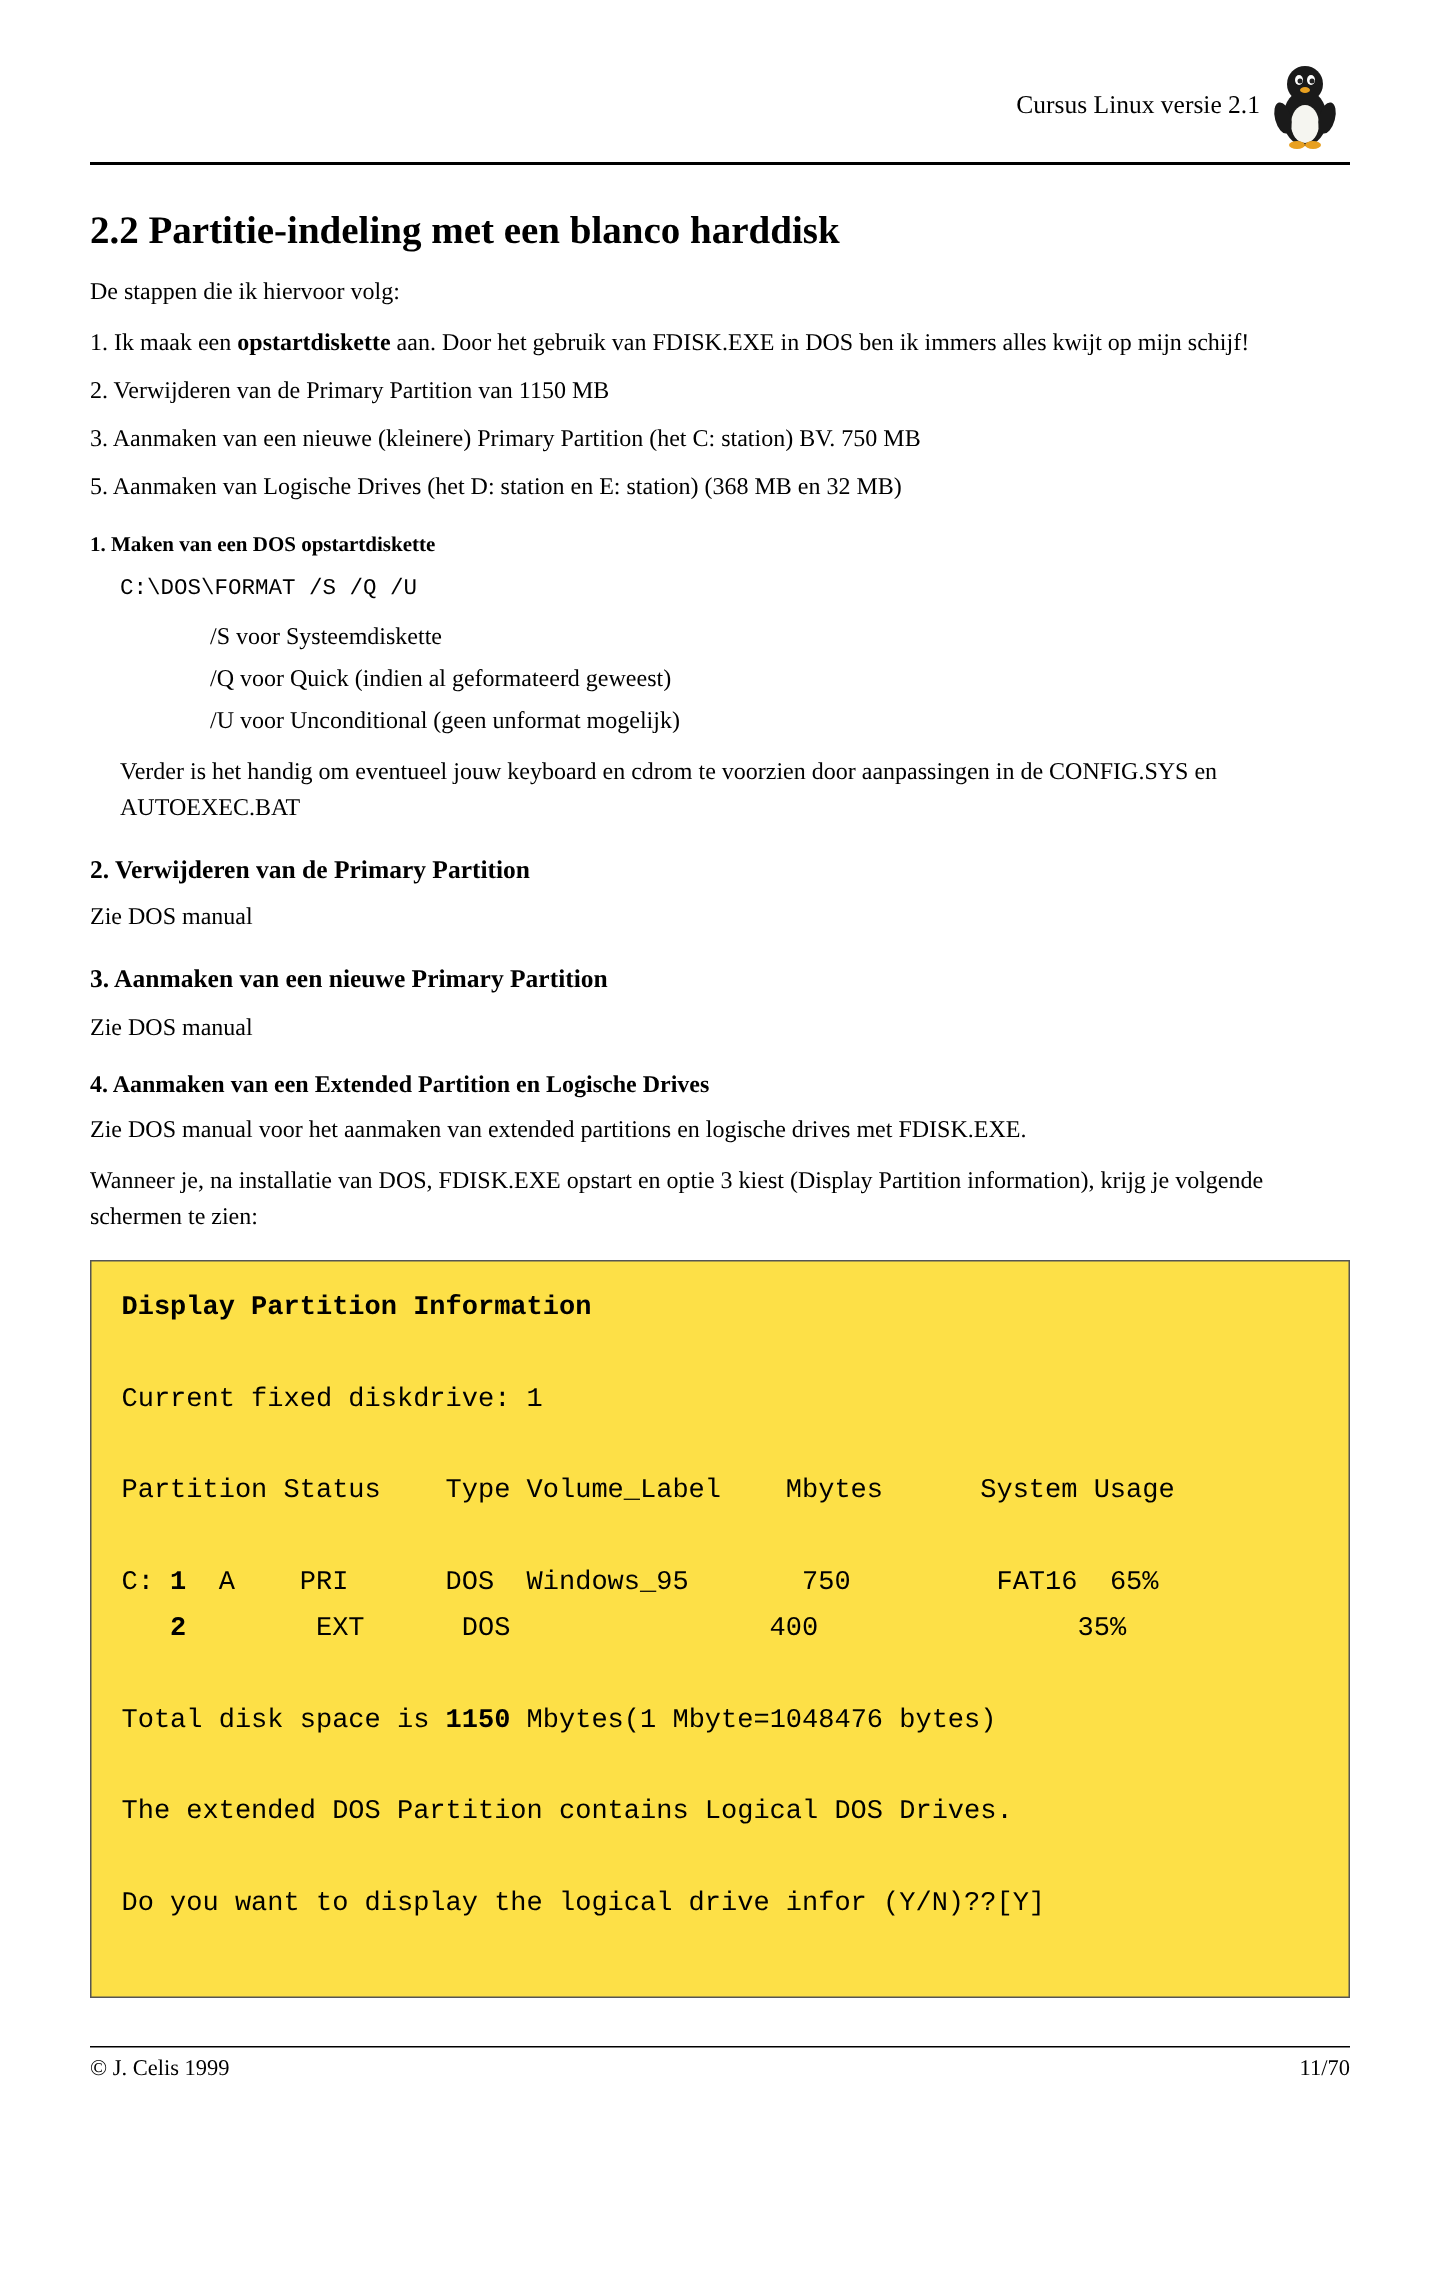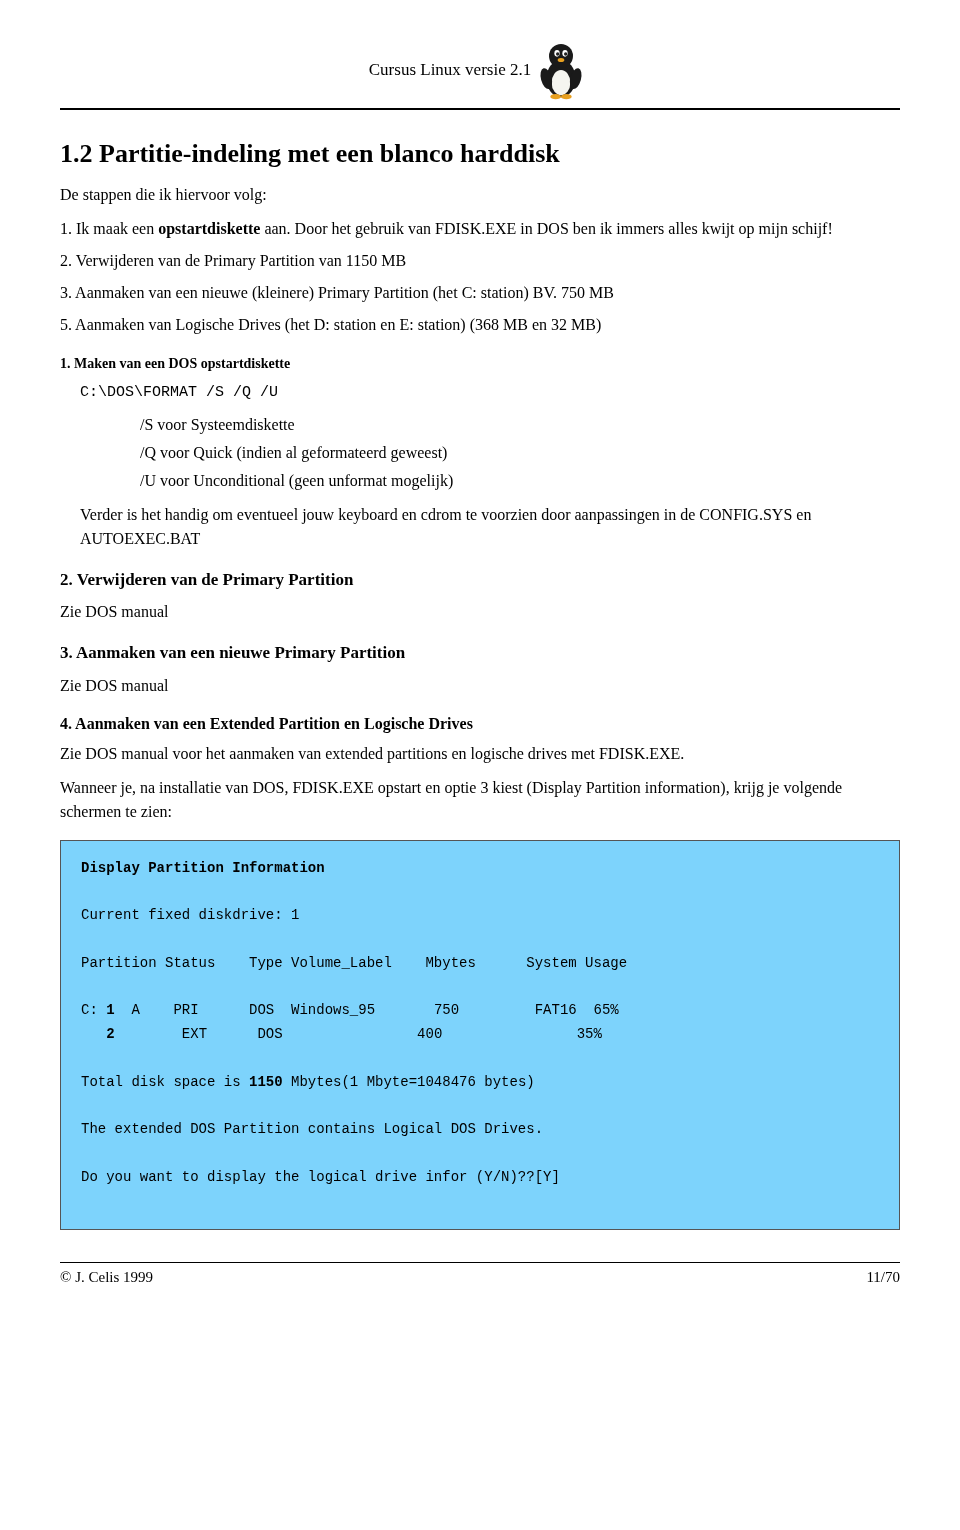--- a/index.html
+++ b/index.html
@@ -15,21 +15,21 @@
       font-size: 16px;
       color: #000000;
       position: relative;
     }
     .page-container {
       padding: 40px 60px 60px 60px;
       position: relative;
     }
     .header {
       display: flex;
-      justify-content: center;
+      justify-content: flex-end;
       align-items: center;
       border-bottom: 2px solid #000;
       padding-bottom: 8px;
       margin-bottom: 24px;
       position: relative;
     }
     .header-title {
       font-size: 17px;
       font-family: "Times New Roman", Times, serif;
     }
@@ -83,23 +83,23 @@
       font-size: 16px;
       margin-left: 80px;
       display: block;
       margin-bottom: 4px;
     }
     .terminal-box {
       border: 1px solid #555;
       padding: 16px 20px;
       margin: 16px 0;
       font-family: "Courier New", Courier, monospace;
-      font-size: 14px;
+      font-size: 18px;
       line-height: 1.7;
-      background: #7dd3fc;
+      background: #fde047;
     }
     .terminal-box .t-bold {
       font-weight: bold;
     }
     .terminal-box .t-line {
       display: block;
     }
     .footer {
       position: absolute;
       bottom: 20px;
@@ -143,21 +143,21 @@
       <ellipse cx="48" cy="85" rx="8" ry="4" fill="#e8a020"></ellipse>
 
       <ellipse cx="18" cy="58" rx="8" ry="16" fill="#1a1a1a" transform="rotate(-15 18 58)"></ellipse>
       <ellipse cx="62" cy="58" rx="8" ry="16" fill="#1a1a1a" transform="rotate(15 62 58)"></ellipse>
     </svg>
   </div>
 
   <div class="main-content">
 
     <h1 class="chapter-title">
-      <span>1.2</span> <span>Partitie-indeling met een blanco harddisk</span>
+      <span>2.2</span> <span>Partitie-indeling met een blanco harddisk</span>
     </h1>
     <p>De stappen die ik hiervoor volg:</p>
 
     <p class="step">
       1. Ik maak een <strong>opstartdiskette</strong> aan. Door het gebruik van FDISK.EXE in DOS ben ik immers alles kwijt op mijn schijf!
     </p>
     <p class="step">
       2. Verwijderen van de Primary Partition van 1150 MB
     </p>
     <p class="step">

